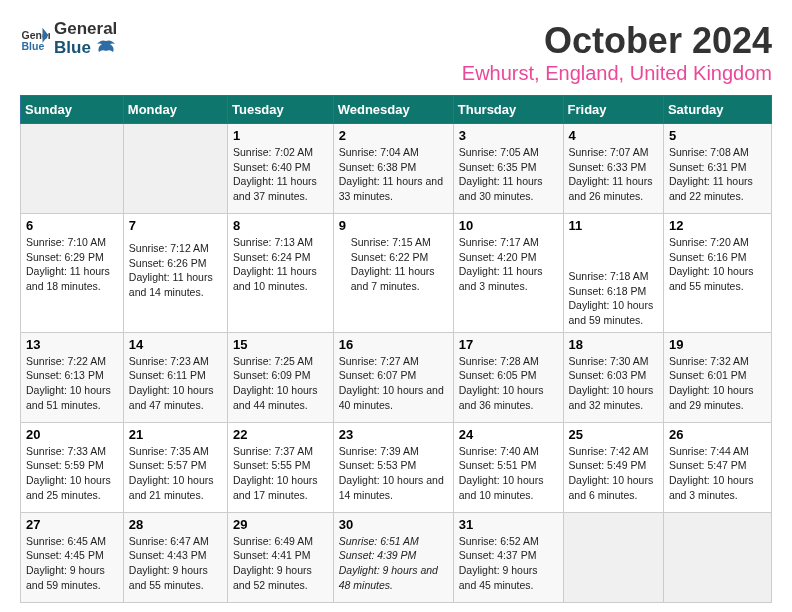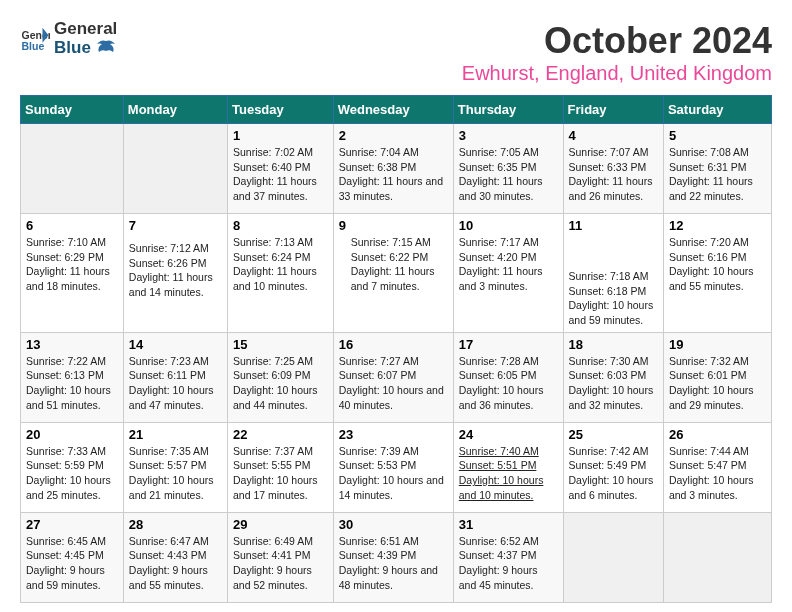--- a/index.html
+++ b/index.html
@@ -262,21 +262,21 @@
 Daylight: 10 hours and 17 minutes.</div>
         </td>
         <td>
           <span class="day-num">23</span>
           <div class="day-info" style="white-space: pre-line;">Sunrise: 7:39 AM
 Sunset: 5:53 PM
 Daylight: 10 hours and 14 minutes.</div>
         </td>
         <td>
           <span class="day-num">24</span>
-          <div class="day-info" style="white-space: pre-line; text-decoration: underline;">Sunrise: 7:40 AM
+          <div class="day-info" style="white-space: pre-line;">Sunrise: 7:40 AM
 Sunset: 5:51 PM
 Daylight: 10 hours and 10 minutes.</div>
         </td>
         <td>
           <span class="day-num">25</span>
           <div class="day-info" style="white-space: pre-line;">Sunrise: 7:42 AM
 Sunset: 5:49 PM
 Daylight: 10 hours and 6 minutes.</div>
         </td>
         <td>
@@ -300,21 +300,21 @@
 Daylight: 9 hours and 55 minutes.</div>
         </td>
         <td>
           <span class="day-num">29</span>
           <div class="day-info" style="white-space: pre-line;">Sunrise: 6:49 AM
 Sunset: 4:41 PM
 Daylight: 9 hours and 52 minutes.</div>
         </td>
         <td>
           <span class="day-num">30</span>
-          <div class="day-info" style="white-space: pre-line;">Sunrise: 6:51 AM
+          <div class="day-info" style="white-space: pre-line; font-style: italic;">Sunrise: 6:51 AM
 Sunset: 4:39 PM
 Daylight: 9 hours and 48 minutes.</div>
         </td>
         <td>
           <span class="day-num">31</span>
           <div class="day-info" style="white-space: pre-line;">Sunrise: 6:52 AM
 Sunset: 4:37 PM
 Daylight: 9 hours and 45 minutes.</div>
         </td>
         <td class="empty-cell"></td>

